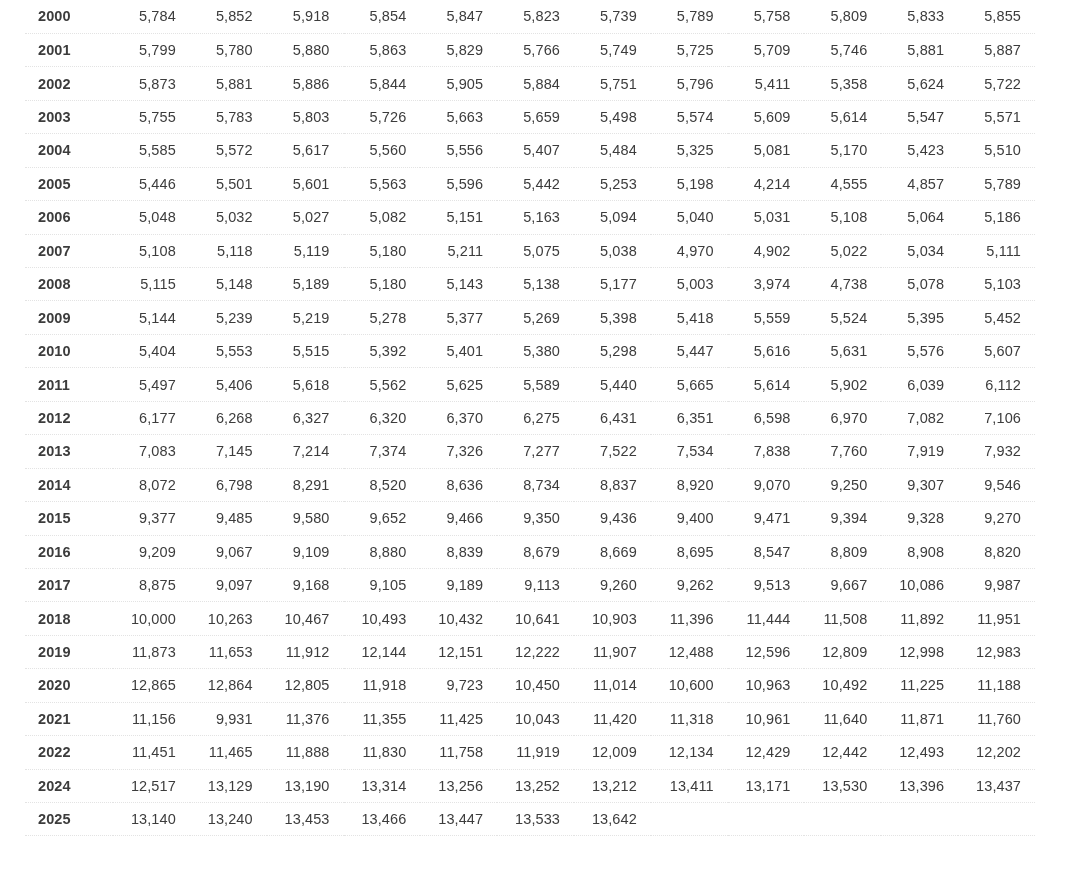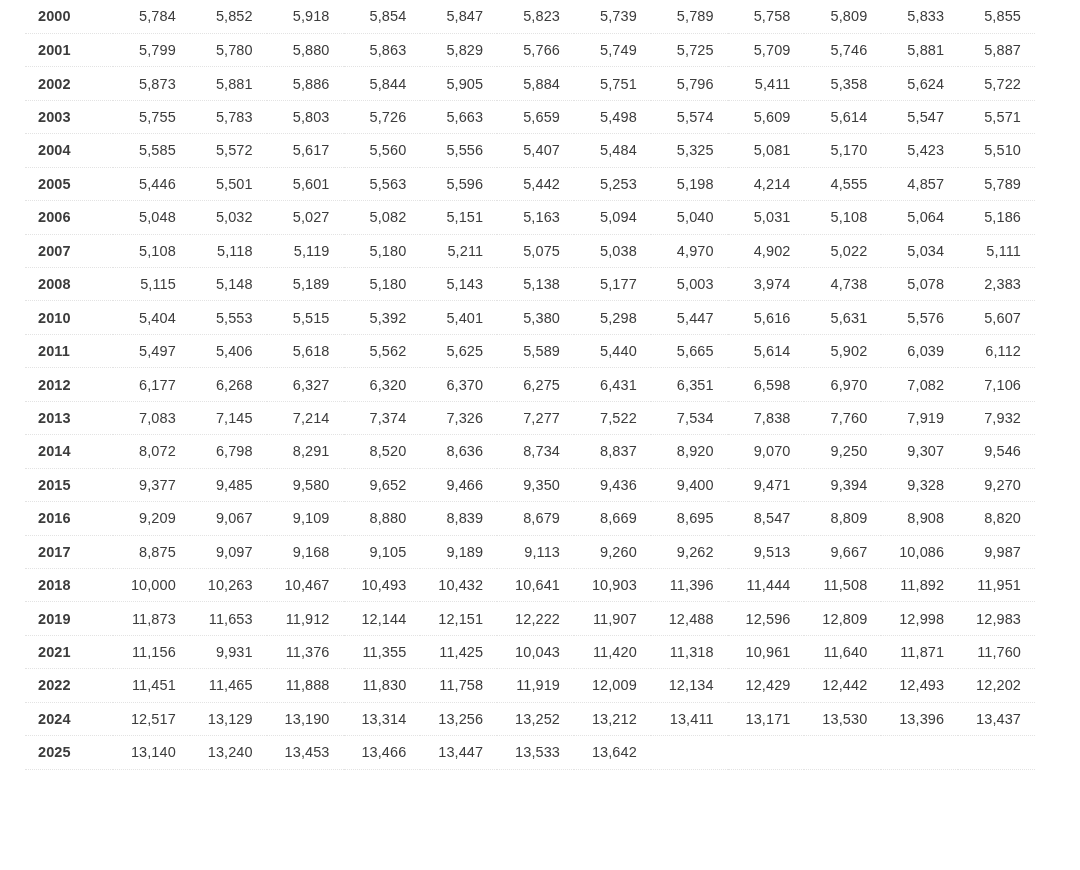--- a/index.html
+++ b/index.html
@@ -215,21 +215,36 @@
           <td class="value-cell">5,148</td>
           <td class="value-cell">5,189</td>
           <td class="value-cell">5,180</td>
           <td class="value-cell">5,143</td>
           <td class="value-cell">5,138</td>
           <td class="value-cell">5,177</td>
           <td class="value-cell">5,003</td>
           <td class="value-cell">3,974</td>
           <td class="value-cell">4,738</td>
           <td class="value-cell">5,078</td>
-          <td class="value-cell">2,383</td>
+          <td class="value-cell">5,103</td>
+        </tr>
+        <tr class="data-row">
+          <td class="year-cell">2009</td>
+          <td class="value-cell">5,144</td>
+          <td class="value-cell">5,239</td>
+          <td class="value-cell">5,219</td>
+          <td class="value-cell">5,278</td>
+          <td class="value-cell">5,377</td>
+          <td class="value-cell">5,269</td>
+          <td class="value-cell">5,398</td>
+          <td class="value-cell">5,418</td>
+          <td class="value-cell">5,559</td>
+          <td class="value-cell">5,524</td>
+          <td class="value-cell">5,395</td>
+          <td class="value-cell">5,452</td>
         </tr>
         <tr class="data-row">
           <td class="year-cell">2010</td>
           <td class="value-cell">5,404</td>
           <td class="value-cell">5,553</td>
           <td class="value-cell">5,515</td>
           <td class="value-cell">5,392</td>
           <td class="value-cell">5,401</td>
           <td class="value-cell">5,380</td>
           <td class="value-cell">5,298</td>
@@ -368,20 +383,35 @@
           <td class="value-cell">12,151</td>
           <td class="value-cell">12,222</td>
           <td class="value-cell">11,907</td>
           <td class="value-cell">12,488</td>
           <td class="value-cell">12,596</td>
           <td class="value-cell">12,809</td>
           <td class="value-cell">12,998</td>
           <td class="value-cell">12,983</td>
         </tr>
         <tr class="data-row">
+          <td class="year-cell">2020</td>
+          <td class="value-cell">12,865</td>
+          <td class="value-cell">12,864</td>
+          <td class="value-cell">12,805</td>
+          <td class="value-cell">11,918</td>
+          <td class="value-cell">9,723</td>
+          <td class="value-cell">10,450</td>
+          <td class="value-cell">11,014</td>
+          <td class="value-cell">10,600</td>
+          <td class="value-cell">10,963</td>
+          <td class="value-cell">10,492</td>
+          <td class="value-cell">11,225</td>
+          <td class="value-cell">11,188</td>
+        </tr>
+        <tr class="data-row">
           <td class="year-cell">2021</td>
           <td class="value-cell">11,156</td>
           <td class="value-cell">9,931</td>
           <td class="value-cell">11,376</td>
           <td class="value-cell">11,355</td>
           <td class="value-cell">11,425</td>
           <td class="value-cell">10,043</td>
           <td class="value-cell">11,420</td>
           <td class="value-cell">11,318</td>
           <td class="value-cell">10,961</td>

